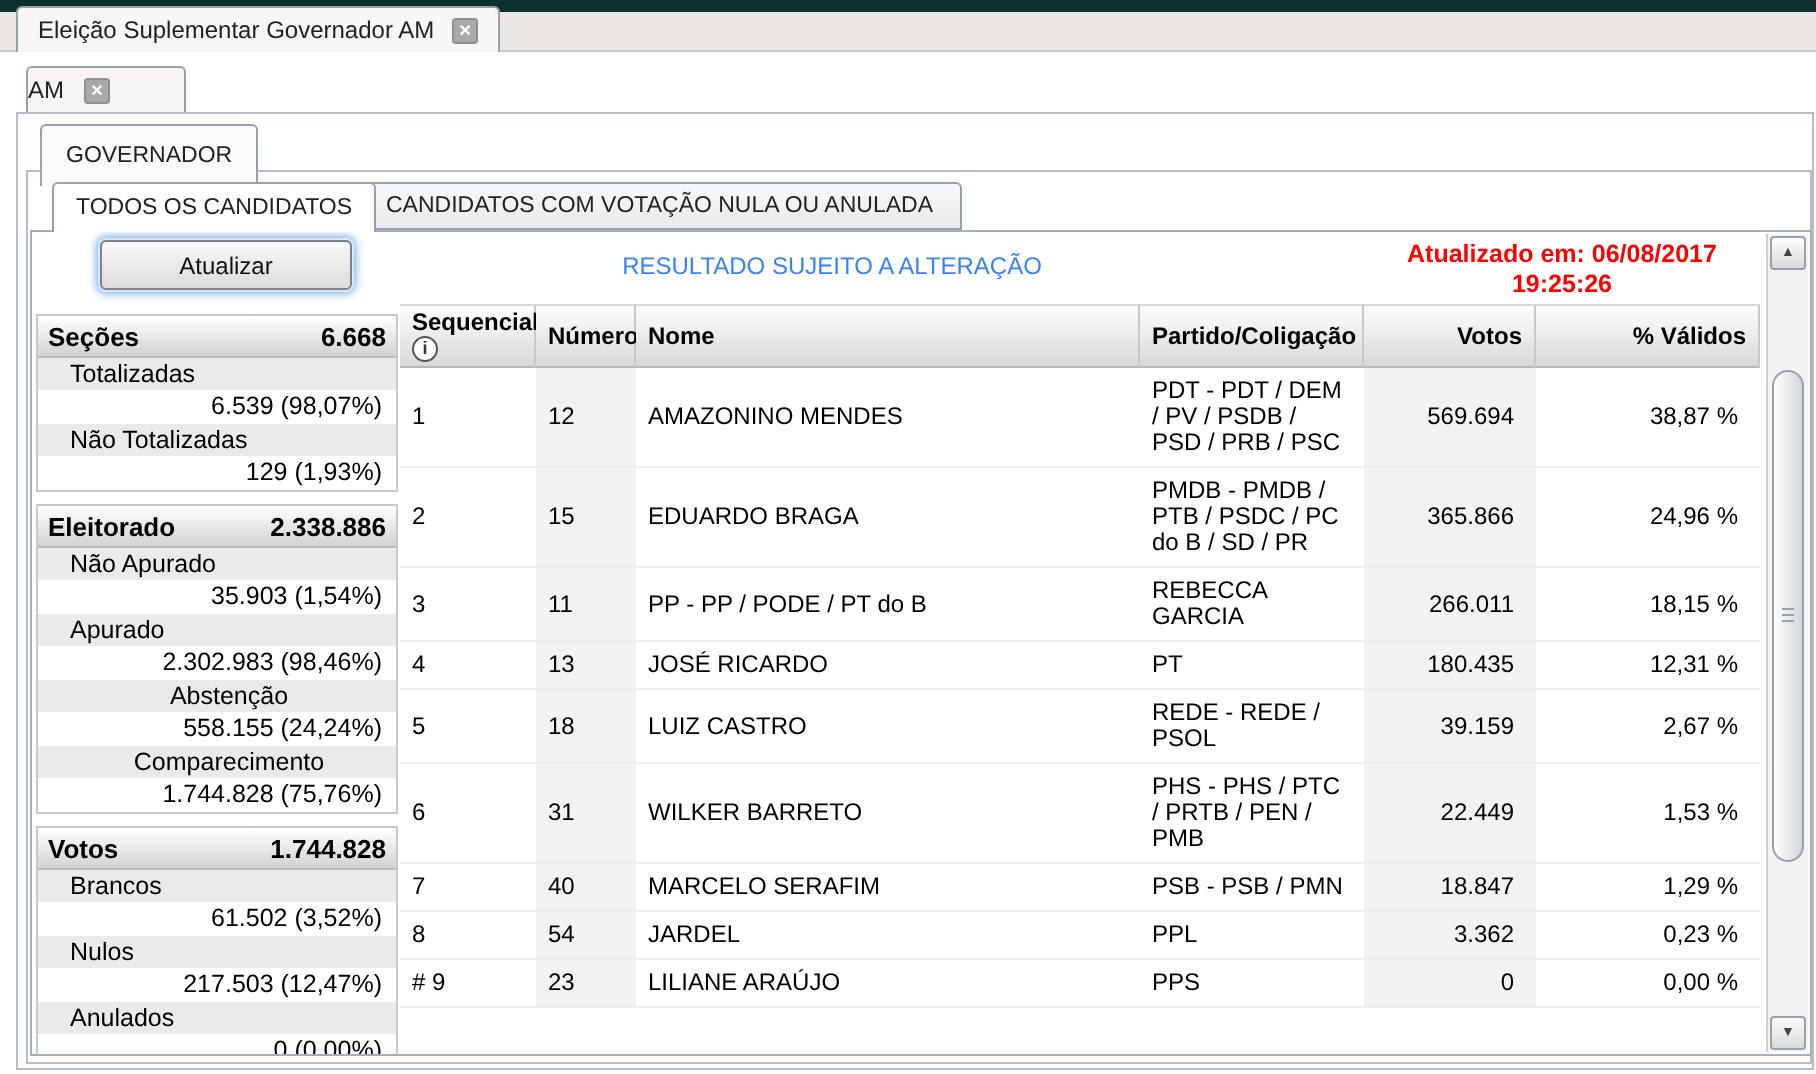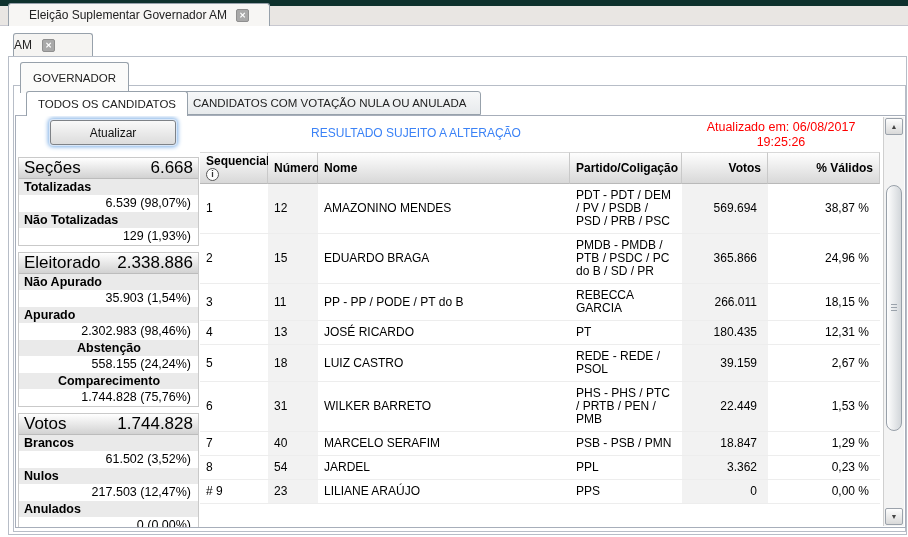--- a/index.html
+++ b/index.html
@@ -4,41 +4,41 @@
 <style>
   *{margin:0;padding:0;box-sizing:border-box}
   html,body{width:908px;height:537px}
   body{font-family:"Liberation Sans",sans-serif;background:#fff;color:#000;font-size:12px}
   .stage{position:relative;width:908px;height:537px;overflow:hidden;background:#fff}
 
   .topbar{position:absolute;left:0;top:0;width:100%;height:6px;background:#0e312d}
   .strip1{position:absolute;left:0;top:6px;width:100%;height:20px;background:#e9e6e3;border-bottom:1px solid #c8c8d0}
 
   .tab{position:absolute;display:flex;align-items:center;background:#f7f6f4;border:1px solid #97a1ab;border-bottom:none;border-radius:3px 3px 0 0;color:#222;white-space:nowrap}
-  .tab1{left:8px;top:3px;height:23px;padding:0 20px;gap:9px;z-index:4;font-size:12px}
+  .tab1{left:8px;top:3px;height:23px;padding:0 10px;gap:9px;z-index:4;font-size:12px}
   .tab-am{left:13px;top:33px;width:80px;height:23px;justify-content:flex-start;gap:10px;z-index:4;background:#f5f4f2}
   .tab-gov{left:20px;top:62px;height:23px;padding:15px 12px;z-index:4;background:#fbfbfa;font-size:11.5px}
   .tab-todos{left:26px;top:91px;height:25px;padding:0 11px;z-index:6;background:#fff;font-size:11.5px}
   .tab-cand{left:179px;top:91px;height:24px;padding:0 13px;z-index:5;background:linear-gradient(#f7f8f9,#e7eaec);border-bottom:1px solid #97a1ab;font-size:11.5px}
 
   .panel{position:absolute;border:1px solid #b7bdc7;background:#fff}
   .panel-am{left:8px;top:56px;right:1px;bottom:2px}
   .panel-gov{left:13px;top:85px;right:2px;bottom:5px}
   .panel-main{left:15px;top:115px;right:2px;bottom:9px;border-color:#a7aeba;z-index:2}
 
   .xicon{display:inline-block;width:13px;height:13px;background:#a9a9a9;border:1px solid #8f8f8f;border-radius:2px;color:#fff;font-size:8px;line-height:12px;text-align:center;font-weight:bold}
 
   .btn{position:absolute;left:34px;top:4px;width:126px;height:25px;background:linear-gradient(#f9f9f9,#dcdcdc);border:1px solid #7e8287;border-radius:3px;font-size:12px;color:#111;display:flex;align-items:center;justify-content:center;box-shadow:0 0 0 1px #d9e7f8,0 0 4px 2px #7fb0e6;cursor:pointer;font-family:"Liberation Sans",sans-serif}
   .notice{position:absolute;left:200px;top:10px;width:400px;text-align:center;color:#3b82f6}
-  .updated{position:absolute;right:26px;top:4px;width:196px;text-align:center;color:#fe0000;font-weight:normal;line-height:15px;font-size:12.5px}
+  .updated{position:absolute;right:26px;top:4px;width:196px;text-align:center;color:#fe0000;font-weight:bold;line-height:15px;font-size:12.5px}
 
   .sidebar{position:absolute;left:2px;top:41px;width:181px;bottom:0;overflow:hidden}
   .sgroup{border:1px solid #c9c9c9;margin-bottom:6px;background:#fff}
-  .shead{display:flex;justify-content:space-between;align-items:center;height:21px;padding:0 5px;background:linear-gradient(#ffffff,#d2d2d2);border-bottom:1px solid #bcbcbc;font-weight:normal;font-size:17px}
-  .sitem-l{background:#eaeaea;font-weight:bold;padding:1px 4px 1px 5px;font-size:12.5px}
+  .shead{display:flex;justify-content:space-between;align-items:center;height:21px;padding:0 5px;background:linear-gradient(#ffffff,#d2d2d2);border-bottom:1px solid #bcbcbc;font-weight:bold;font-size:13px}
+  .sitem-l{background:#eaeaea;font-weight:normal;padding:1px 4px 1px 16px;font-size:12.5px}
   .sitem-l.center{text-align:center}
   .sitem-v{text-align:right;padding:1px 7px 2px 0;font-size:12.5px}
 
   .vtable{position:absolute;left:184px;top:36px;right:25px;--cols:68px 50px 1fr 112px 86px 112px;font-size:12px}
   .vhead,.vrow{display:grid;grid-template-columns:var(--cols);align-items:center}
   .th{background:linear-gradient(#fefefe,#d8d8d8);border-bottom:1px solid #b9b9b9;border-top:1px solid #d8d8d8;border-right:1px solid #c9c9c9;font-weight:bold;padding:2px 6px;height:32px;display:flex;align-items:center;line-height:12px}
   .th.col{flex-direction:column;align-items:flex-start;justify-content:center;gap:1px}
   .th.r{justify-content:flex-end}
   .td{padding:5px 6px;align-self:stretch;display:flex;align-items:center;border-bottom:1px solid #ededed;line-height:13px}
   .td.shade{background:#f2f2f2}

